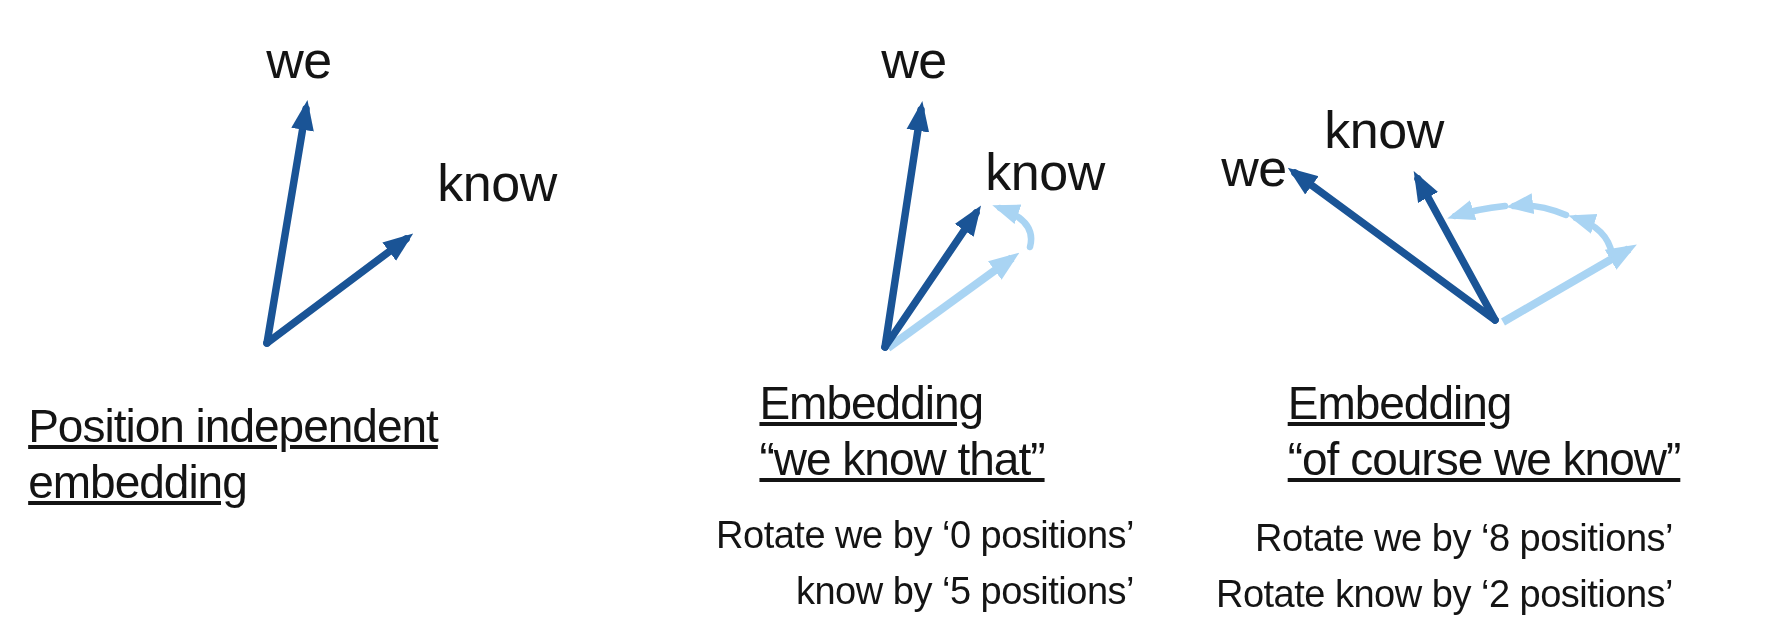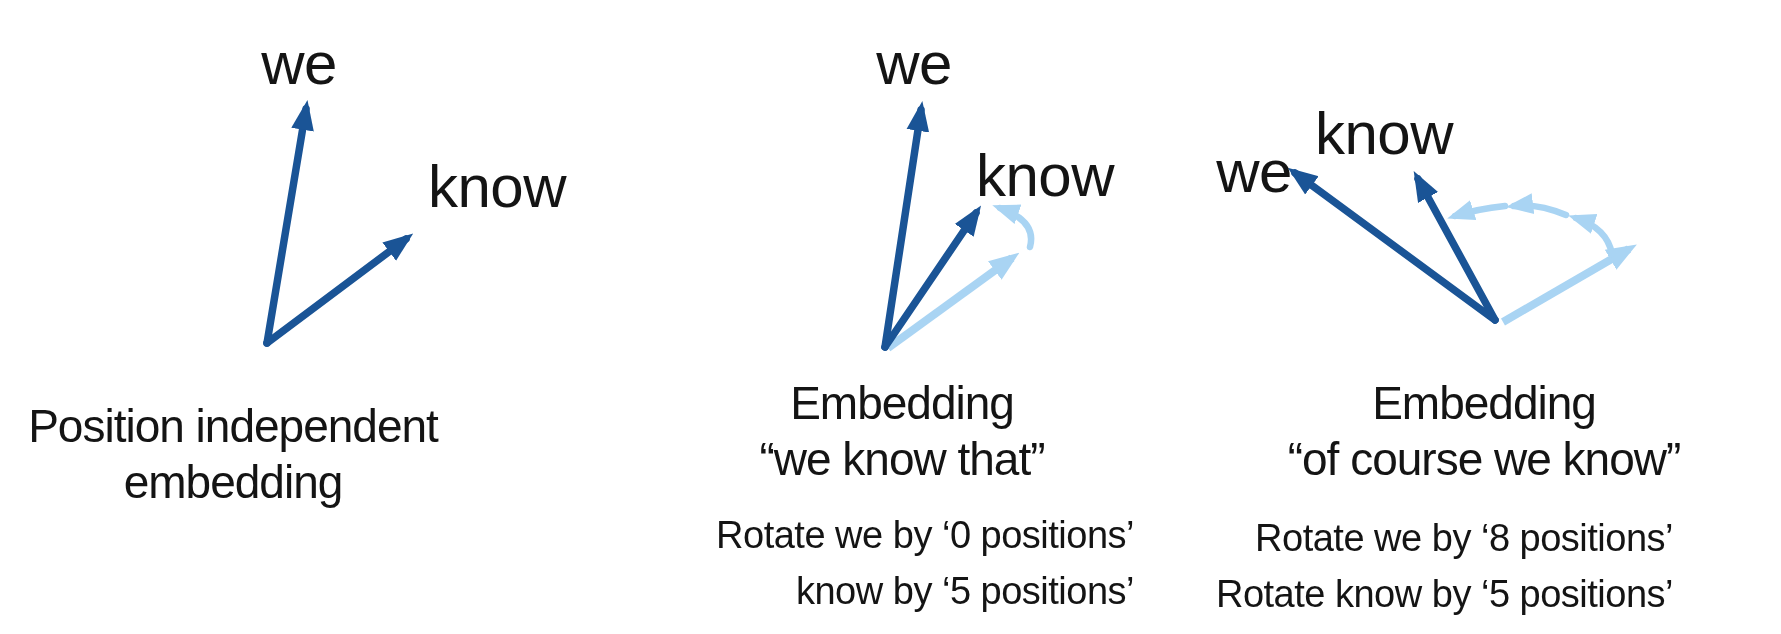--- a/index.html
+++ b/index.html
@@ -13,31 +13,32 @@
   }
   .arrows{position:absolute;left:0;top:0;}
   .dark{stroke:var(--arrow_dark);stroke-width:7.5;stroke-linecap:round;fill:none;}
   .light{stroke:var(--arrow_light);stroke-width:8;stroke-linecap:butt;fill:none;}
   .arc{stroke:var(--arrow_light);stroke-width:6.5;stroke-linecap:round;fill:none;}
   .fill-dark{fill:var(--arrow_dark);}
   .fill-light{fill:var(--arrow_light);}
   .vlabel{
     position:absolute;
     transform:translateX(-50%);
-    font-size:60px;line-height:1;
+    font-size:52px;line-height:1;
     letter-spacing:-0.5px;
     white-space:nowrap;
   }
   .caption{
     position:absolute;
     transform:translateX(-50%);
-    text-align:center;
+    text-align:left;
     font-size:46px;line-height:1.22;
     letter-spacing:-1px;
     white-space:nowrap;
+    text-decoration:underline;
   }
   .rotate-note{
     position:absolute;
     text-align:right;
     font-size:38px;line-height:1.47;
     letter-spacing:-0.5px;
     white-space:nowrap;
   }
 </style>
 </head>
@@ -99,16 +100,16 @@
   </div>
 
   <div class="vlabel" style="left:1254px;top:142px">we</div>
   <div class="vlabel" style="left:1384px;top:104px">know</div>
   <div class="caption" style="left:1484px;top:375px">
     <div>Embedding</div>
     <div>“of course we know”</div>
   </div>
   <div class="rotate-note" style="right:108px;top:511px">
     <div>Rotate we by ‘8 positions’</div>
-    <div>Rotate know by ‘5 positions’</div>
+    <div>Rotate know by ‘2 positions’</div>
   </div>
 
 </div>
 
 </body></html>

